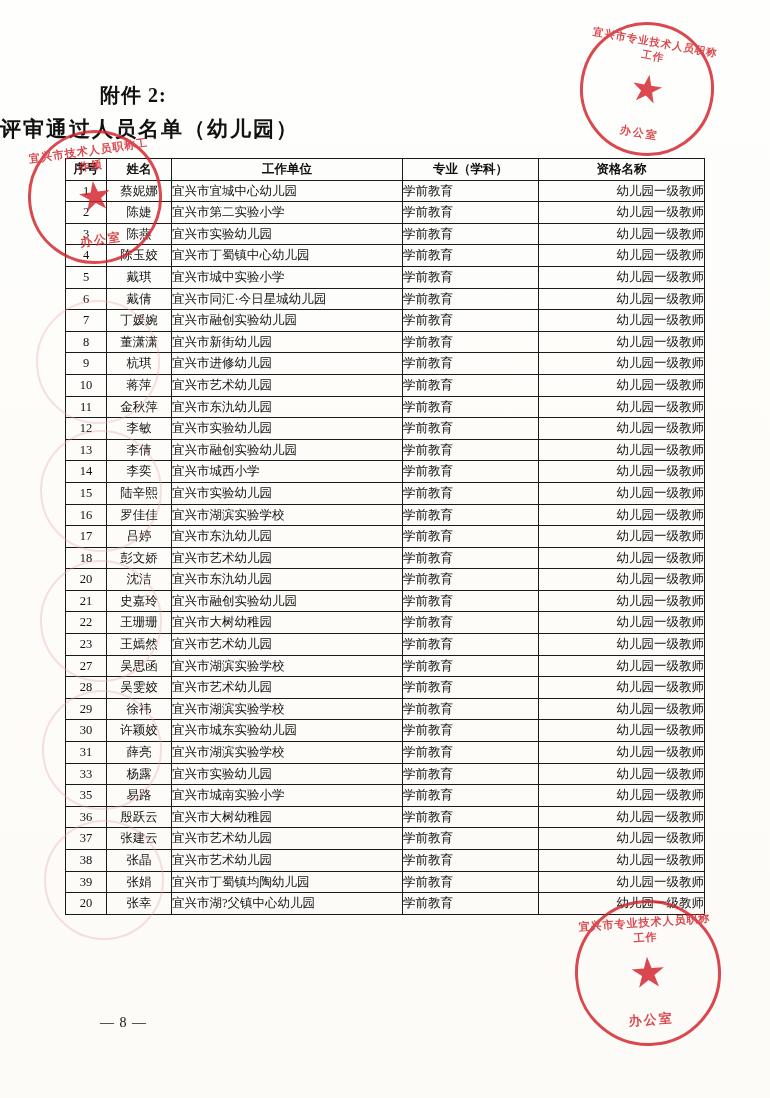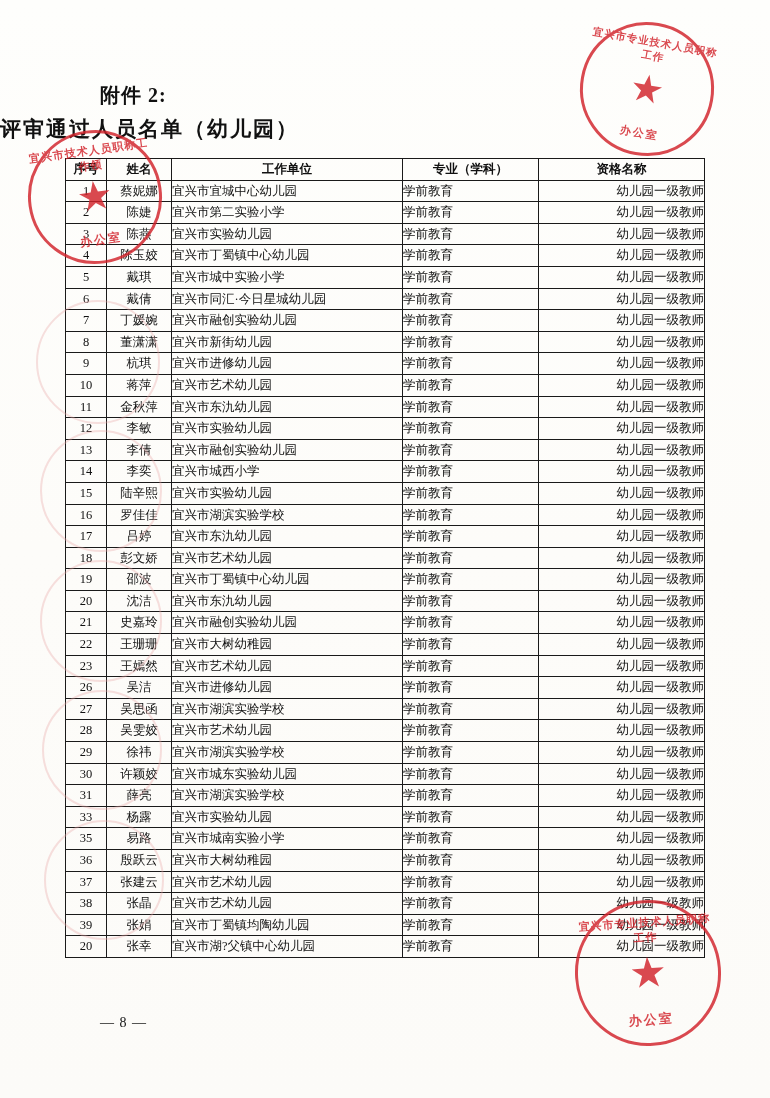--- a/index.html
+++ b/index.html
@@ -289,27 +289,20 @@
           <td class="c-qual">幼儿园一级教师</td>
         </tr>
         <tr>
           <td class="c-no">18</td>
           <td class="c-name">彭文娇</td>
           <td class="c-unit">宜兴市艺术幼儿园</td>
           <td class="c-major">学前教育</td>
           <td class="c-qual">幼儿园一级教师</td>
         </tr>
         <tr>
-          <td class="c-no">19</td>
-          <td class="c-name">邵波</td>
-          <td class="c-unit">宜兴市丁蜀镇中心幼儿园</td>
-          <td class="c-major">学前教育</td>
-          <td class="c-qual">幼儿园一级教师</td>
-        </tr>
-        <tr>
           <td class="c-no">20</td>
           <td class="c-name">沈洁</td>
           <td class="c-unit">宜兴市东氿幼儿园</td>
           <td class="c-major">学前教育</td>
           <td class="c-qual">幼儿园一级教师</td>
         </tr>
         <tr>
           <td class="c-no">21</td>
           <td class="c-name">史嘉玲</td>
           <td class="c-unit">宜兴市融创实验幼儿园</td>
@@ -320,27 +313,20 @@
           <td class="c-no">22</td>
           <td class="c-name">王珊珊</td>
           <td class="c-unit">宜兴市大树幼稚园</td>
           <td class="c-major">学前教育</td>
           <td class="c-qual">幼儿园一级教师</td>
         </tr>
         <tr>
           <td class="c-no">23</td>
           <td class="c-name">王嫣然</td>
           <td class="c-unit">宜兴市艺术幼儿园</td>
-          <td class="c-major">学前教育</td>
-          <td class="c-qual">幼儿园一级教师</td>
-        </tr>
-        <tr>
-          <td class="c-no">26</td>
-          <td class="c-name">吴洁</td>
-          <td class="c-unit">宜兴市进修幼儿园</td>
           <td class="c-major">学前教育</td>
           <td class="c-qual">幼儿园一级教师</td>
         </tr>
         <tr>
           <td class="c-no">27</td>
           <td class="c-name">吴思函</td>
           <td class="c-unit">宜兴市湖滨实验学校</td>
           <td class="c-major">学前教育</td>
           <td class="c-qual">幼儿园一级教师</td>
         </tr>

